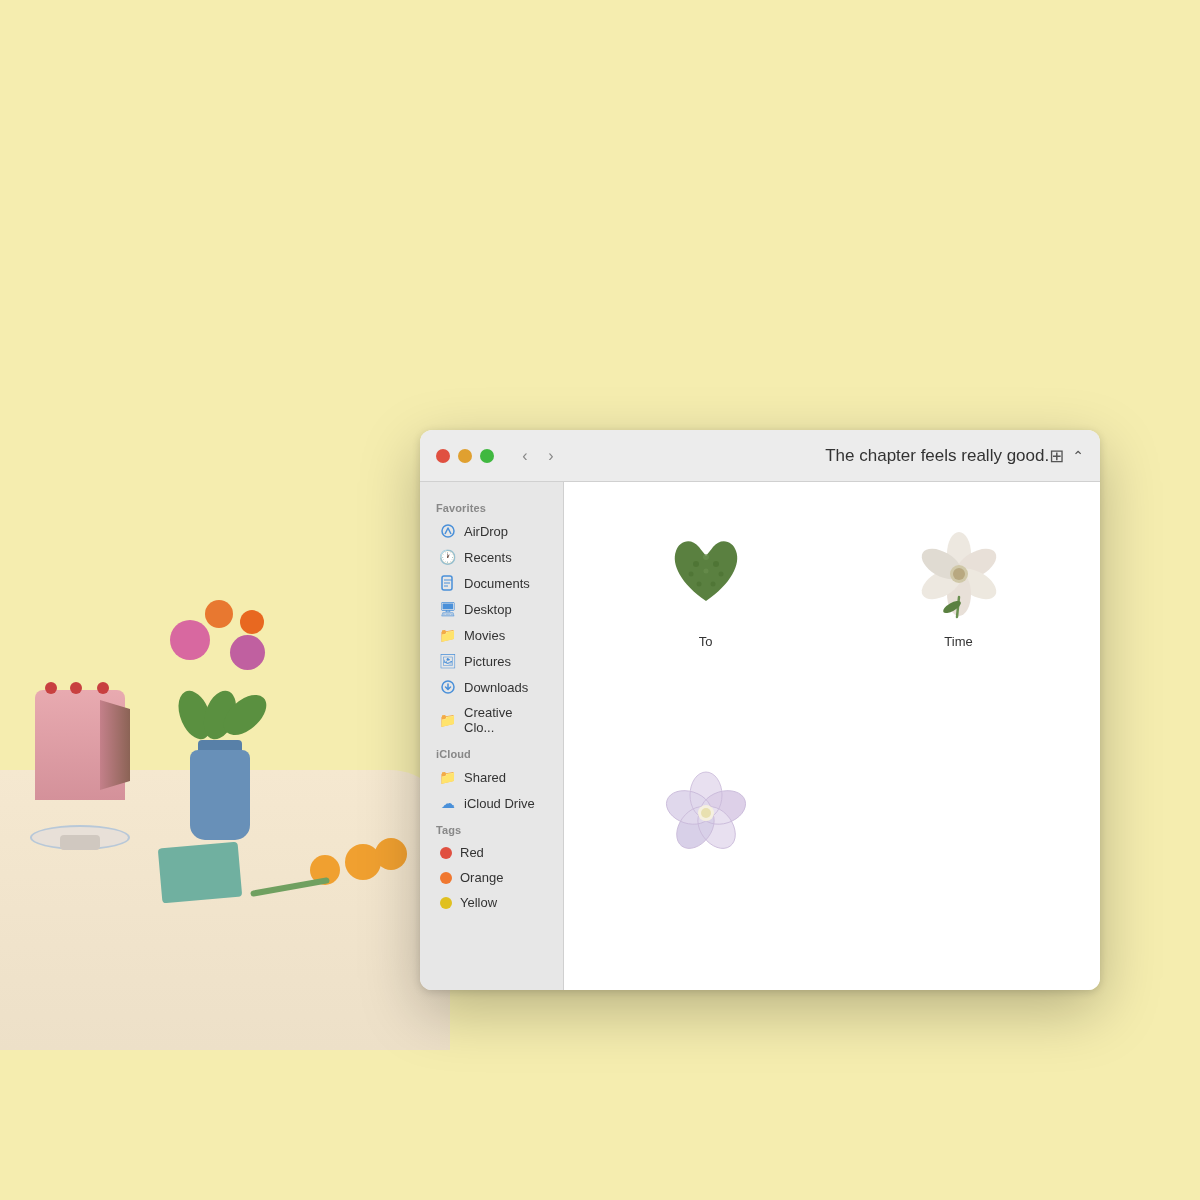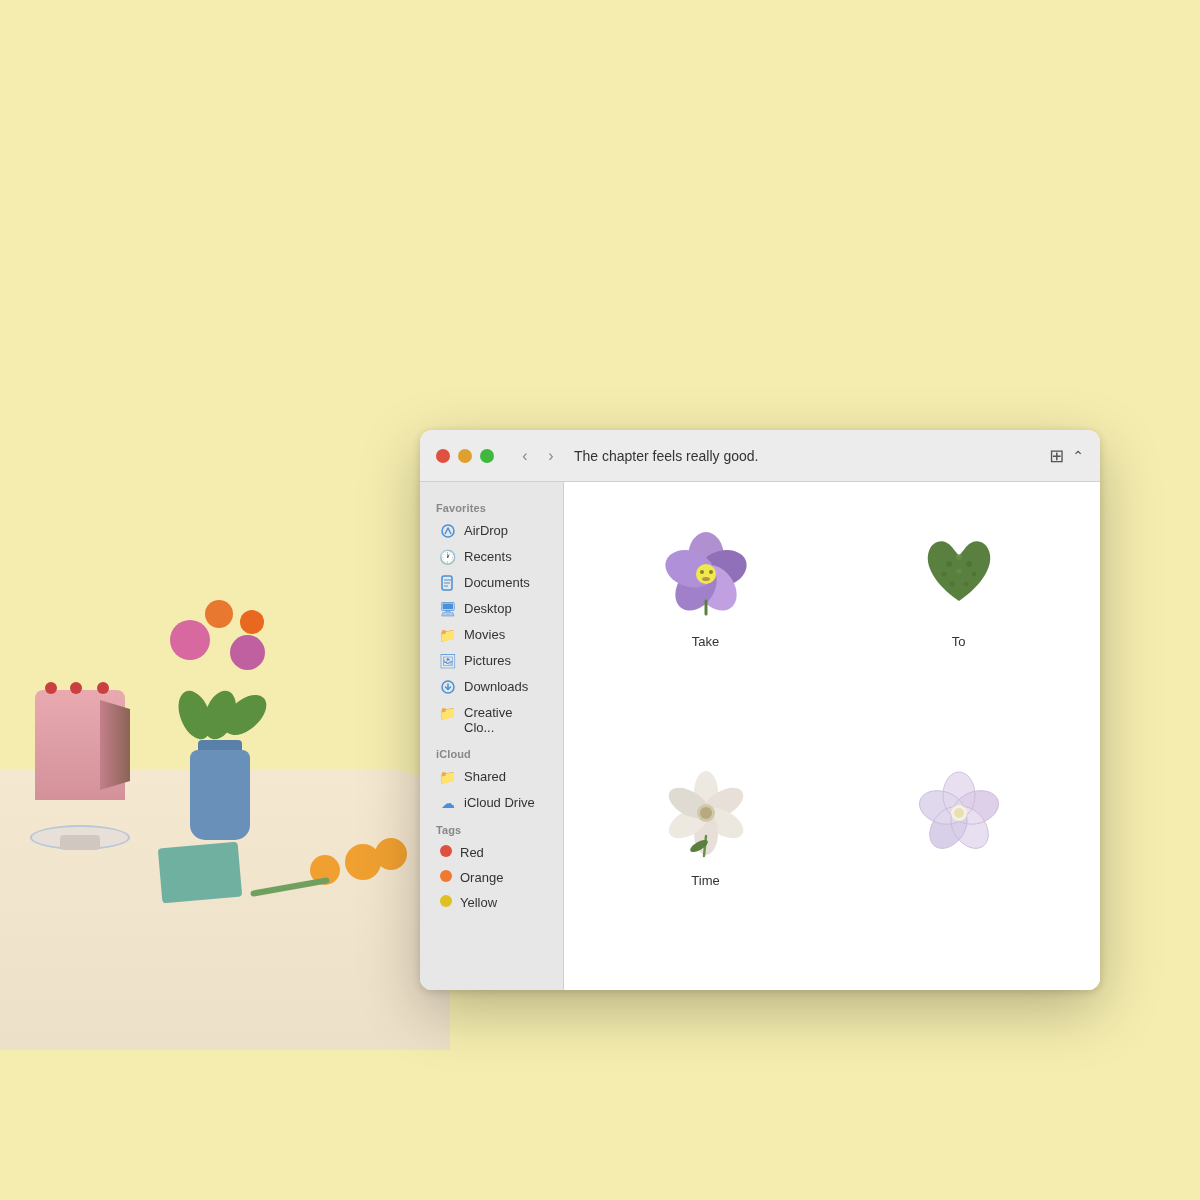--- a/index.html
+++ b/index.html
@@ -267,22 +267,22 @@
       align-items: center;
       justify-content: center;
       color: #888;
       font-size: 16px;
       cursor: pointer;
       border-radius: 4px;
     }
 
     .window-title {
       flex: 1;
-      text-align: left;
-      font-size: 14px;
+      text-align: right;
+      font-size: 17px;
       font-weight: 500;
       color: #333;
     }
 
     .view-controls {
       display: flex;
       align-items: center;
       gap: 8px;
     }
 
@@ -320,20 +320,21 @@
       font-size: 11px;
       font-weight: 700;
       color: #888;
       padding: 8px 16px 4px;
       text-transform: none;
       letter-spacing: 0.01em;
     }
 
     .sidebar-item {
       display: flex;
+      align-items: center;
       gap: 8px;
       padding: 5px 16px;
       font-size: 13px;
       color: #333;
       cursor: pointer;
       border-radius: 6px;
       margin: 0 4px;
     }
 
     .sidebar-icon {
@@ -548,39 +549,20 @@
       </div>
 
       <div class="sidebar-item">
         <div class="tag-dot" style="background:#e0c020;"></div>
         <span class="sidebar-item-label">Yellow</span>
       </div>
     </div>
 
     <div class="content-area">
 
-      <div class="file-item">
-        <div class="file-icon">
-          <svg width="90" height="90" viewBox="0 0 90 90">
-
-            <ellipse cx="45" cy="28" rx="18" ry="25" fill="#b090d0" transform="rotate(0 45 45)"></ellipse>
-            <ellipse cx="45" cy="28" rx="18" ry="25" fill="#9070b8" transform="rotate(72 45 45)"></ellipse>
-            <ellipse cx="45" cy="28" rx="18" ry="25" fill="#c0a0e0" transform="rotate(144 45 45)"></ellipse>
-            <ellipse cx="45" cy="28" rx="18" ry="25" fill="#a080c8" transform="rotate(216 45 45)"></ellipse>
-            <ellipse cx="45" cy="28" rx="18" ry="25" fill="#b090d8" transform="rotate(288 45 45)"></ellipse>
-            <circle cx="45" cy="45" r="10" fill="#f0e850"></circle>
-            <circle cx="41" cy="43" r="2" fill="#404000" opacity="0.6"></circle>
-            <circle cx="50" cy="43" r="2" fill="#404000" opacity="0.6"></circle>
-            <ellipse cx="45" cy="50" rx="4" ry="2" fill="#804040" opacity="0.5"></ellipse>
-
-            <line x1="45" y1="72" x2="45" y2="85" stroke="#5a8040" stroke-width="3" stroke-linecap="round"></line>
-          </svg>
-        </div>
-        <span class="file-name">Take</span>
-      </div>
 
       <div class="file-item">
         <div class="file-icon">
           <svg width="90" height="90" viewBox="0 0 90 90">
 
             <path d="M45 72 C20 55 10 35 15 22 C18 12 30 8 38 18 C40 21 43 24 45 27 C47 24 50 21 52 18 C60 8 72 12 75 22 C80 35 70 55 45 72Z" fill="#5a8040"></path>
 
             <circle cx="35" cy="35" r="3" fill="#4a7030" opacity="0.7"></circle>
             <circle cx="45" cy="28" r="3" fill="#6a9050" opacity="0.7"></circle>
             <circle cx="55" cy="35" r="3" fill="#4a7030" opacity="0.7"></circle>

